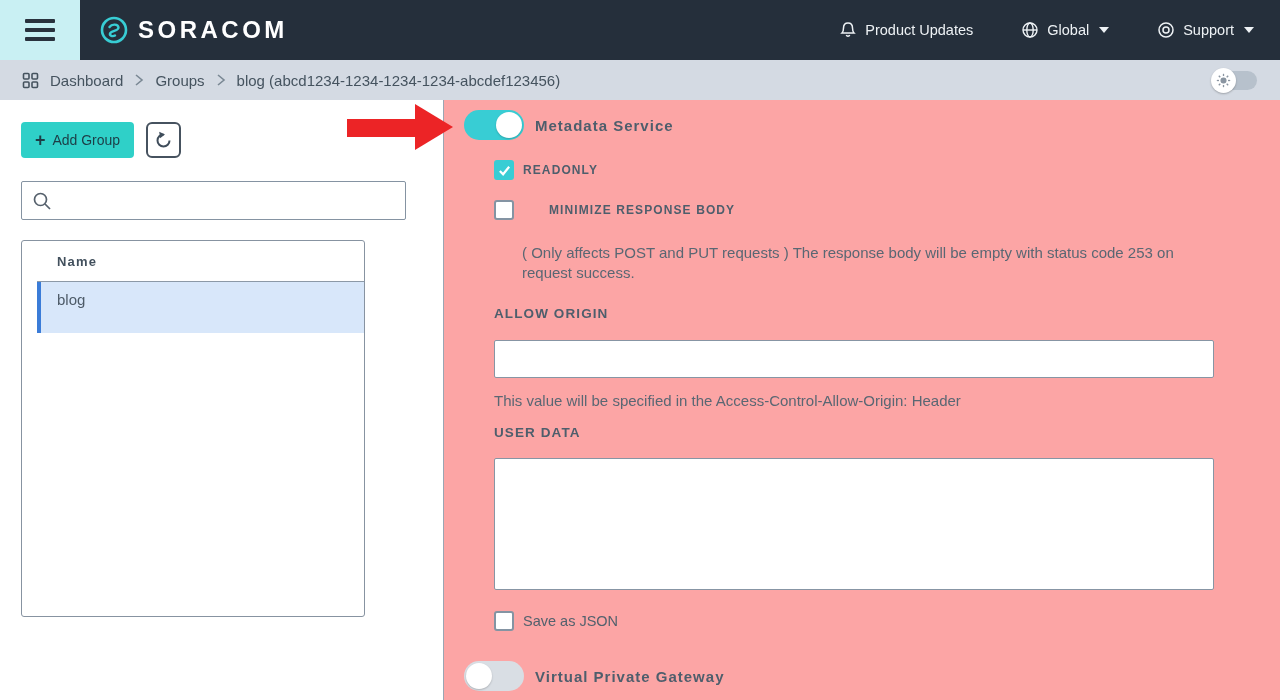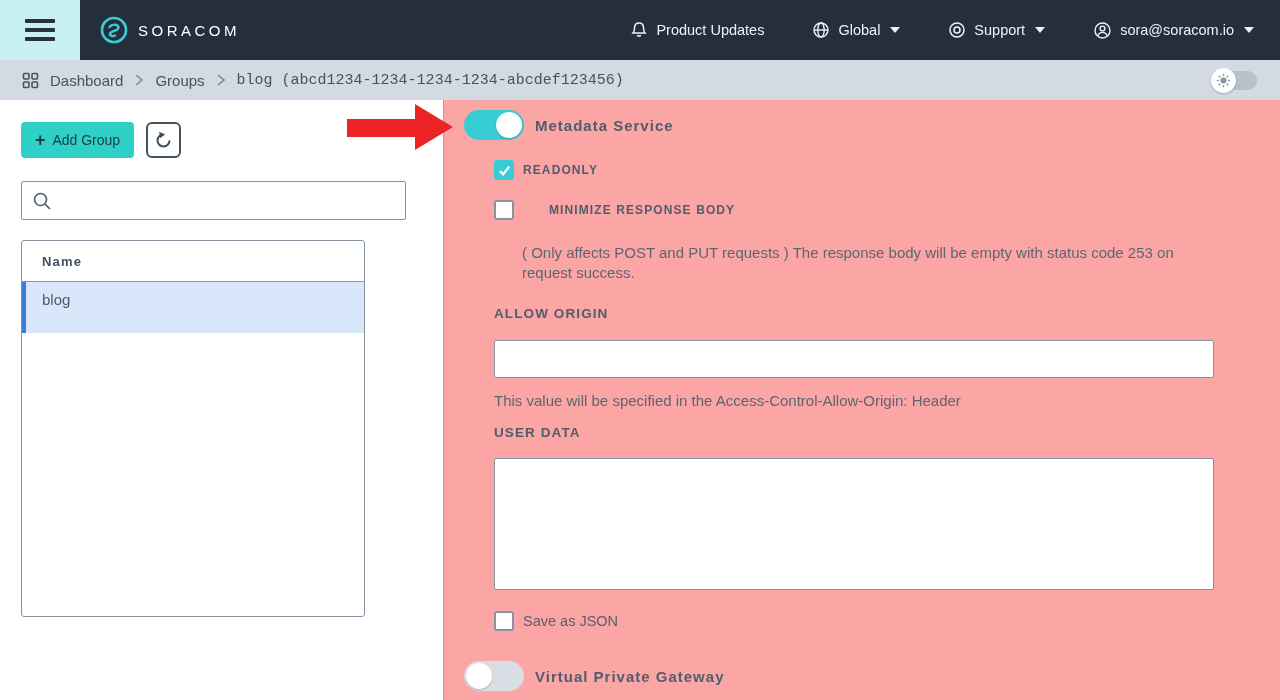--- a/index.html
+++ b/index.html
@@ -4,41 +4,41 @@
 <style>
   * { margin:0; padding:0; box-sizing:border-box; }
   body { font-family:"Liberation Sans", sans-serif; }
   .page { position:relative; width:1280px; height:700px; background:#ffffff; overflow:hidden; }
 
   
   .navbar { position:absolute; left:0; top:0; width:1280px; height:60px; background:#252f3b; display:flex; align-items:center; }
   .hamburger { width:80px; height:60px; background:#c9f0f3; display:flex; flex-direction:column; justify-content:center; align-items:center; gap:5px; cursor:pointer; flex:0 0 auto; }
   .hamburger span { display:block; width:30px; height:4px; background:#29323d; border-radius:1px; }
   .brand { display:flex; align-items:center; gap:10px; margin-left:20px; }
-  .brand-name { color:#ffffff; font-size:15px; font-weight:normal; letter-spacing:3.5px; }
+  .brand-name { color:#ffffff; font-size:24px; font-weight:bold; letter-spacing:3.5px; }
   .nav-spacer { flex:1; }
   .nav-item { display:flex; align-items:center; gap:8px; color:#eef2f5; font-size:14.5px; padding:0 24px; height:60px; cursor:pointer;text-align:center; }
   .nav-item:last-child { padding-right:26px; }
   .caret { width:0; height:0; border-left:5px solid transparent; border-right:5px solid transparent; border-top:6px solid #eef2f5; margin-left:2px; }
 
   
   .crumbbar { position:absolute; left:0; top:60px; width:1280px; height:40px; background:#d4dae3; display:flex; align-items:center; padding-left:22px; gap:11px; }
   .crumb { color:#45535f; font-size:15px; cursor:pointer; }
-  .crumb-current { cursor:default;font-family:Liberation Mono, monospace; }
+  .crumb-current { cursor:default; }
   .theme-toggle { position:absolute; right:23px; top:11px; width:44px; height:19px; background:#b7c1cc; border-radius:10px; cursor:pointer; }
   .theme-knob { position:absolute; left:-2px; top:-3px; width:25px; height:25px; background:#ffffff; border-radius:50%; display:flex; align-items:center; justify-content:center; box-shadow:0 1px 2px rgba(0,0,0,.25); }
 
   
   .sidebar { position:absolute; left:0; top:100px; width:443px; bottom:0; background:#ffffff; }
   .btn-add { position:absolute; left:21px; top:22px; width:113px; height:36px; background:#2fd0c8; border:none; border-radius:4px; color:#1d3d46; font-size:14px; font-family:"Liberation Sans",sans-serif; display:flex; align-items:center; justify-content:center; gap:7px; cursor:pointer; }
   .btn-add .plus { font-size:18px; font-weight:bold; line-height:1; }
   .btn-refresh { position:absolute; left:146px; top:22px; width:35px; height:36px; background:#ffffff; border:2px solid #46525f; border-radius:6px; display:flex; align-items:center; justify-content:center; cursor:pointer; }
   .searchbox { position:absolute; left:21px; top:81px; width:385px; height:39px; border:1px solid #8593a2; border-radius:2px; background:#fff; display:flex; align-items:center; padding:0 10px; }
   .searchbox input { border:none; outline:none; flex:1; font-size:14px; margin-left:8px; font-family:"Liberation Sans",sans-serif; color:#42505d; background:transparent; }
-  .group-table { position:absolute; left:21px; top:140px; width:344px; height:377px; border:1px solid #8793a1; border-radius:3px; background:#fff; overflow:hidden; }
+  .group-table { position:absolute; left:21px; top:140px; width:344px; height:377px; border:1px solid #8793a1; border-radius:3px; background:#fff; overflow:hidden;padding-left:15px; }
   .group-table .thead { height:41px; display:flex; align-items:center; padding-left:20px; border-bottom:1px solid #8c99a7; font-size:13px; font-weight:bold; letter-spacing:1.2px; color:#42505d; }
   .group-row { height:51px; background:#d8e7fa; border-left:4px solid #3b7cd8; padding:8px 0 0 16px; cursor:pointer; }
   .group-row .g-name { font-size:15px; color:#4d5b68; line-height:19px; }
   .group-row .g-id { font-family:"DejaVu Sans Mono", monospace; font-size:11.5px; color:#3f7ed8; line-height:17px; }
 
   
   .main { position:absolute; left:443px; top:100px; right:0; bottom:0; border-left:1px solid #9aa6b3; background:#fca5a5; }
   .row { position:absolute; display:flex; align-items:center; }
   .toggle { position:relative; width:60px; height:30px; border-radius:15px; background:#d9dee4; cursor:pointer; flex:0 0 auto; }
   .toggle .knob { position:absolute; top:2px; left:2px; width:26px; height:26px; background:#ffffff; border-radius:50%; box-shadow:0 1px 2px rgba(0,0,0,.2); }
@@ -109,31 +109,20 @@
       <span style="display:flex;">
         <svg width="18" height="18" viewBox="0 0 18 18" fill="none" stroke="#eef2f5" stroke-width="1.5">
           <circle cx="9" cy="9" r="7"></circle>
           <circle cx="9" cy="9" r="3"></circle>
         </svg>
       </span>
       <span>Support</span>
       <span class="caret"></span>
     </div>
 
-    <div class="nav-item">
-      <span style="display:flex;">
-        <svg width="19" height="19" viewBox="0 0 19 19" fill="none" stroke="#eef2f5" stroke-width="1.4">
-          <circle cx="9.5" cy="9.5" r="7.5"></circle>
-          <circle cx="9.5" cy="7.5" r="2.4"></circle>
-          <path d="M4.8 14.8 C5.6 12.4 7.3 11.4 9.5 11.4 C11.7 11.4 13.4 12.4 14.2 14.8"></path>
-        </svg>
-      </span>
-      <span>sora@soracom.io</span>
-      <span class="caret"></span>
-    </div>
   </div>
 
   <div class="crumbbar">
     <span style="display:flex;">
       <svg width="17" height="17" viewBox="0 0 17 17" fill="none" stroke="#45535f" stroke-width="1.6">
         <rect x="1.5" y="1.5" width="5.5" height="5.5" rx="1"></rect>
         <rect x="10" y="1.5" width="5.5" height="5.5" rx="1"></rect>
         <rect x="1.5" y="10" width="5.5" height="5.5" rx="1"></rect>
         <rect x="10" y="10" width="5.5" height="5.5" rx="1"></rect>
       </svg>

